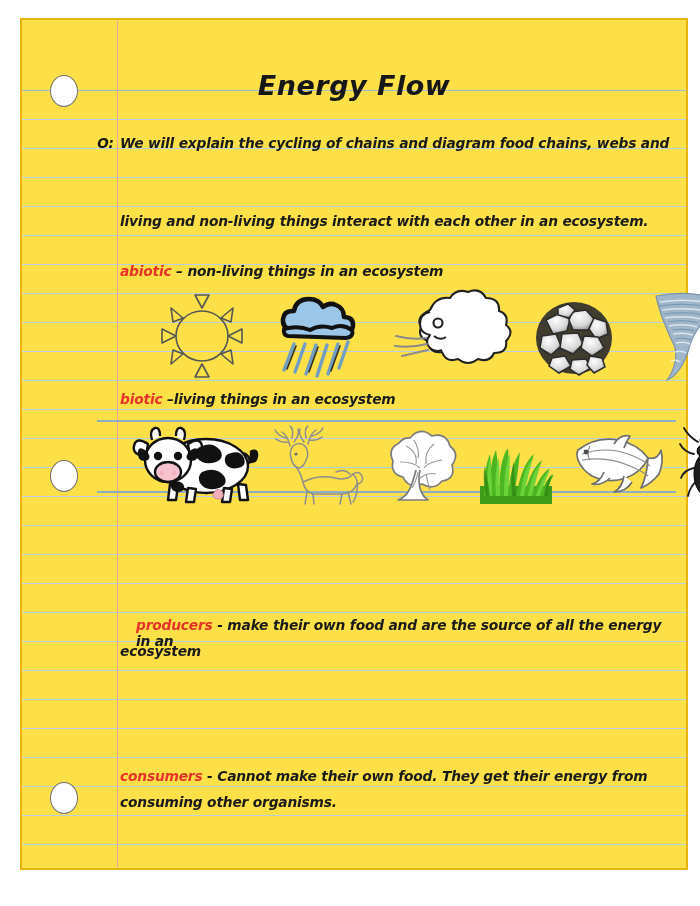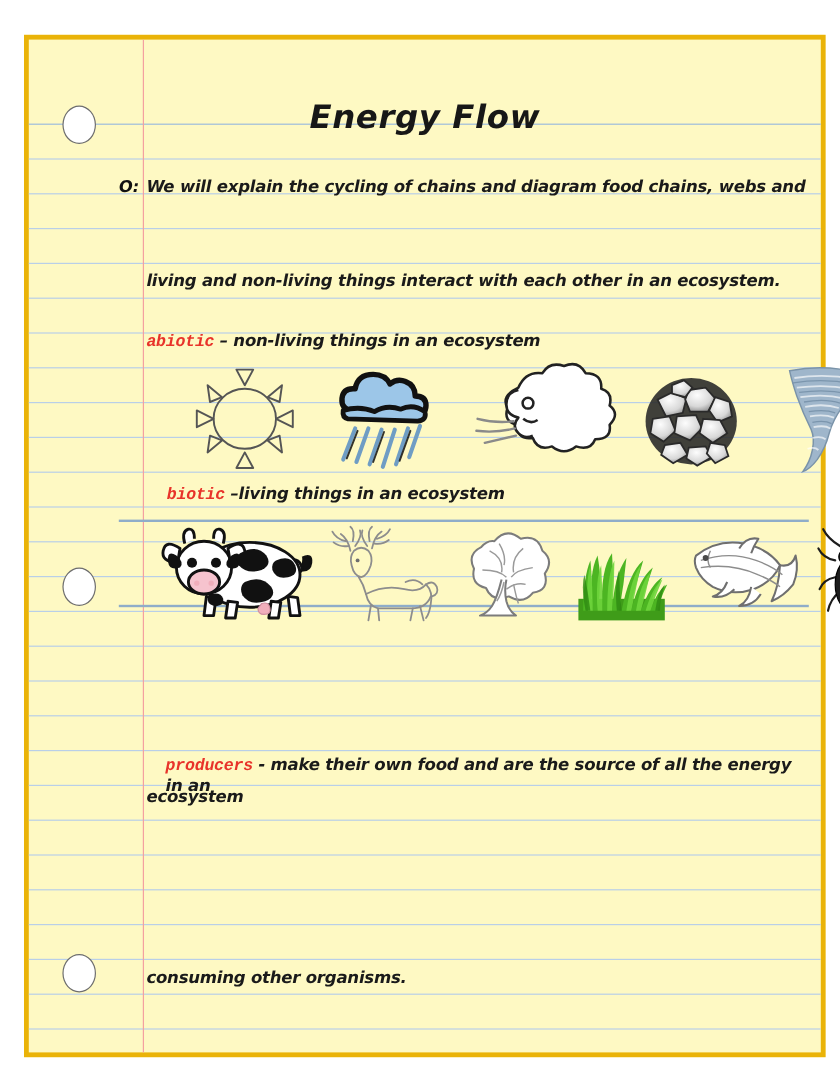--- a/index.html
+++ b/index.html
@@ -1,20 +1,20 @@
 <!DOCTYPE html>
 <html><head>
 <meta charset="utf-8">
 <style>
   html,body{margin:0;padding:0;background:#ffffff;}
   body{width:700px;height:906px;font-family:"DejaVu Sans",sans-serif;overflow:hidden;}
 
   
-  #page{position:absolute;left:20px;top:29px;width:668px;height:852px;
-        background:#fef9c3;border:4px solid #eab308;box-sizing:border-box;}
+  #page{position:absolute;left:20px;top:18px;width:668px;height:852px;
+        background:#fde047;border:2px solid #eab308;box-sizing:border-box;}
 
   
   #rules{position:absolute;left:0;top:0;width:100%;height:100%;}
   .rule{position:absolute;left:0;width:100%;height:1px;background:#b9cfe8;}
   .rule.first{background:#9dbcdd;}
 
   
   #margin-line{position:absolute;left:95px;top:0;width:1px;height:100%;background:#f4a0a0;}
 
   
@@ -29,21 +29,21 @@
          color:#1a1a1a;letter-spacing:-0.2px;}
 
   #title{position:absolute;left:0;width:100%;top:50px;text-align:center;
          font-size:27px;font-style:italic;font-weight:600;color:#171717;
          letter-spacing:0.5px;font-family:"DejaVu Sans",sans-serif;}
 
   #obj-label{position:absolute;left:66px;top:115px;width:26px;text-align:right;
              font-size:13.5px;font-style:italic;font-weight:700;color:#111;}
 
   .body-line{font-size:13.8px;}
-  .kw{color:#e8332a;font-family:Liberation Mono, monospace;}
+  .kw{color:#e8332a;}
 
   
   .strip{position:absolute;left:110px;display:flex;align-items:flex-end;}
   .cell{position:relative;}
 
   
   .thick-rule{position:absolute;left:75px;right:10px;height:2px;background:#8fadc9;}
 
   svg{display:block;overflow:visible;}
 </style>
@@ -211,21 +211,21 @@
             <path d="M17 18 q26 -4 50 1"></path>
             <path d="M22 26 q22 -3 40 1"></path>
             <path d="M26 34 q18 -3 30 1"></path>
             <path d="M30 42 q14 -2 22 1"></path>
             <path d="M33 51 q10 -2 16 1"></path>
           </g>
         </svg>
       </div>
     </div>
 
-    <div class="ln handw body-line" style="top:371px;margin-left:17px;">
+    <div class="ln handw body-line" style="top:371px;">
       <span class="kw">biotic</span>
       <span>–living things in an ecosystem</span>
     </div>
 
     <div class="thick-rule" style="top:400px;"></div>
     <div class="thick-rule" style="top:471px;"></div>
 
     <div class="strip" style="top:404px;left:110px;gap:14px;align-items:flex-end;">
 
       <div class="cell">
@@ -367,16 +367,20 @@
       </div>
     </div>
 
 
     <div class="ln handw body-line" style="top:597px;margin-left:16px;">
       <span class="kw">producers</span>
       <span>-  make their own food and are the source of all the energy in an</span>
     </div>
     <div class="ln handw body-line" style="top:623px;">ecosystem</div>
 
+    <div class="ln handw body-line" style="top:748px;">
+      <span class="kw">consumers</span>
+      <span>- Cannot make their own food. They get their energy from</span>
+    </div>
     <div class="ln handw body-line" style="top:774px;">consuming  other organisms.</div>
 
   </div>
 </div>
 
 </body></html>

